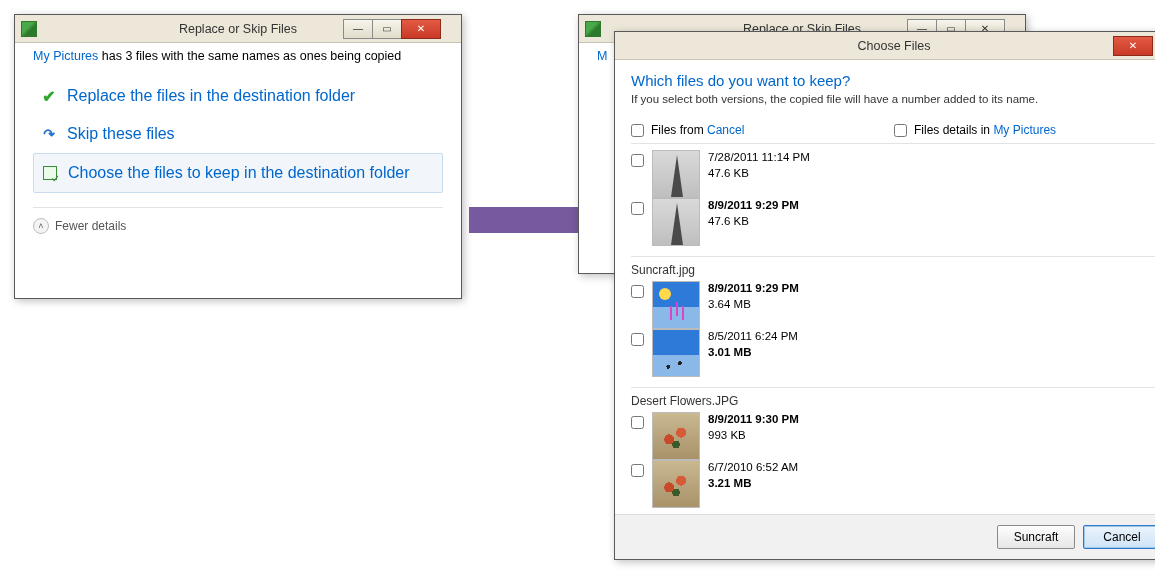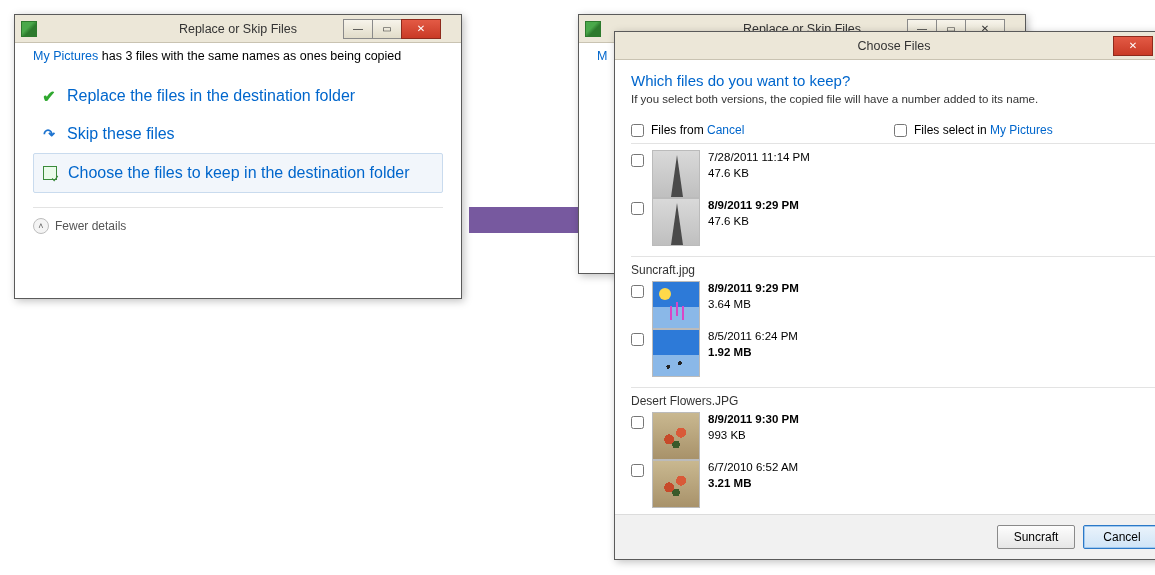--- a/index.html
+++ b/index.html
@@ -318,21 +318,21 @@
     <div class="col-headers">
       <div class="col">
         <input type="checkbox" class="chk" style="">
         <span>
           <span>Files from </span><span class="link">Cancel</span>
         </span>
       </div>
       <div class="col">
         <input type="checkbox" class="chk" style="">
         <span>
-          <span>Files select in </span><span class="link">My Pictures</span>
+          <span>Files details in </span><span class="link">My Pictures</span>
         </span>
       </div>
     </div>
 
     <div class="file-group">
       <div class="variants-row">
         <div class="variant">
           <div class="chk-wrap"><input type="checkbox" class="chk" style=""></div>
           <div class="thumb tower"></div>
           <div class="meta">
@@ -360,21 +360,21 @@
           <div class="meta">
             <div class="date bold">8/9/2011 9:29 PM</div>
             <div class="size">3.64 MB</div>
           </div>
         </div>
         <div class="variant">
           <div class="chk-wrap"><input type="checkbox" class="chk" style=""></div>
           <div class="thumb sky"></div>
           <div class="meta">
             <div class="date">8/5/2011 6:24 PM</div>
-            <div class="size bold">1.92 MB</div>
+            <div class="size bold">3.01 MB</div>
           </div>
         </div>
       </div>
     </div>
 
     <div class="file-group" style="border-bottom:none;">
       <div class="file-name">Desert Flowers.JPG</div>
       <div class="variants-row">
         <div class="variant">
           <div class="chk-wrap"><input type="checkbox" class="chk" style=""></div>

